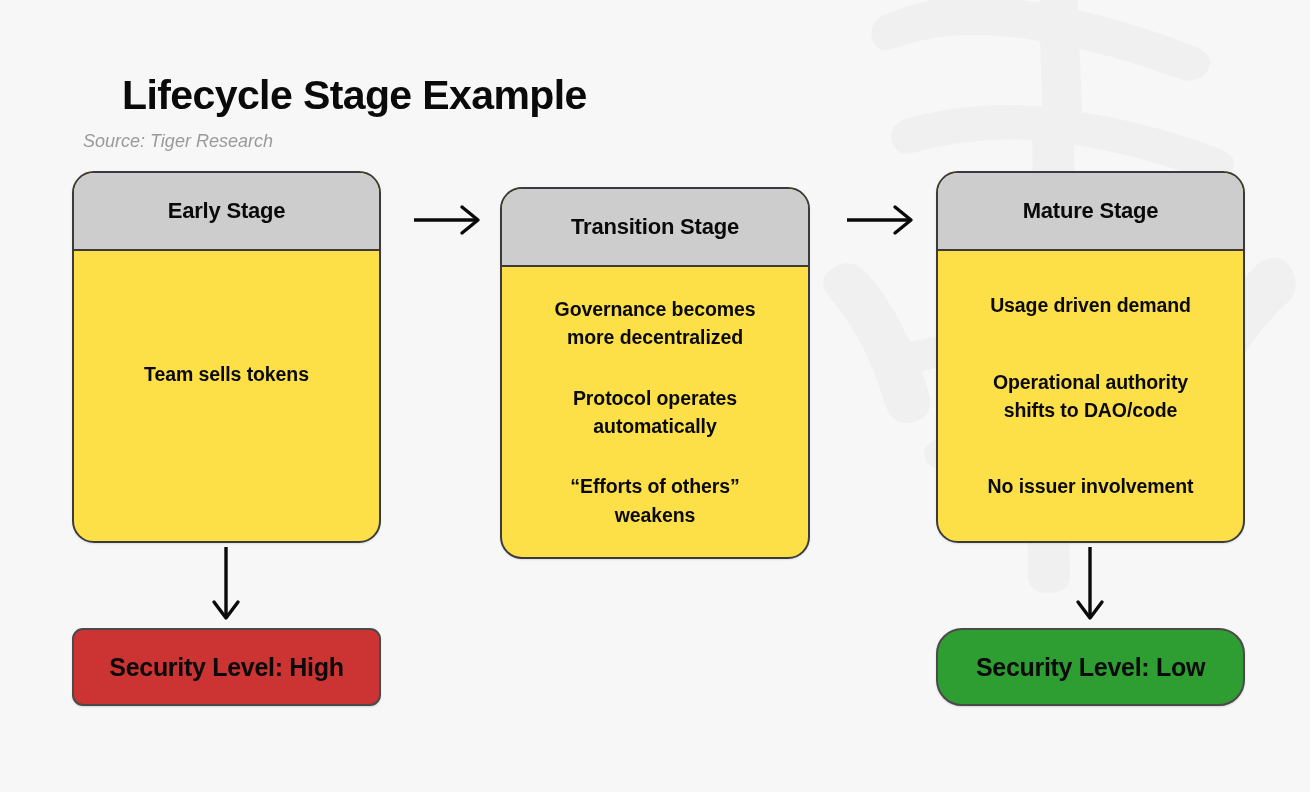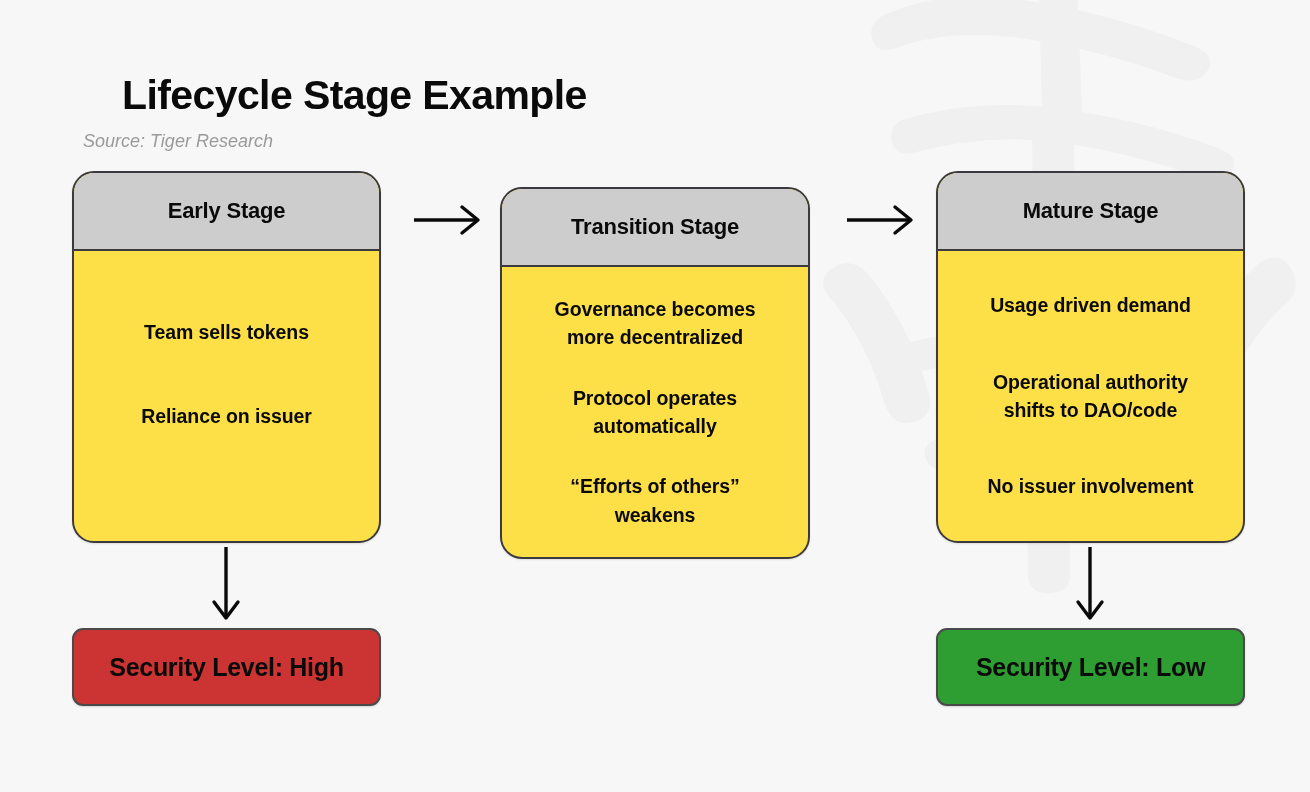--- a/index.html
+++ b/index.html
@@ -158,21 +158,20 @@
 
 <div id="canvas">
 
   <div id="page-title">Lifecycle Stage Example</div>
   <div id="source-line">Source: Tiger Research</div>
 
   <div class="stage-card" id="card-early">
     <div class="stage-header">Early Stage</div>
     <div class="stage-body">
       <div class="stage-item">Team sells tokens</div>
-      <div class="stage-item">Reliance on issuer</div>
     </div>
   </div>
 
   <svg class="h-arrow" style="left:412px; top:202px;" width="76" height="36" viewBox="0 0 76 36" aria-hidden="true">
     <line x1="2" y1="18" x2="64" y2="18" stroke="#0a0a0a" stroke-width="3.4"></line>
     <polyline points="50,5 66,18 50,31" fill="none" stroke="#0a0a0a" stroke-width="3.4" stroke-linecap="round" stroke-linejoin="round"></polyline>
   </svg>
 
   <div class="stage-card" id="card-transition">
     <div class="stage-header">Transition Stage</div>
@@ -204,17 +203,17 @@
 
   <svg class="v-arrow" style="left:1073px; top:546px;" width="36" height="82" viewBox="0 0 36 82" aria-hidden="true">
     <line x1="17" y1="1" x2="17" y2="70" stroke="#0a0a0a" stroke-width="3.4"></line>
     <polyline points="5,56 17,72 29,56" fill="none" stroke="#0a0a0a" stroke-width="3.4" stroke-linecap="round" stroke-linejoin="round"></polyline>
   </svg>
 
   <div class="badge" id="badge-high" style="background:#cc3333;">
     <span>Security Level: High</span>
   </div>
 
-  <div class="badge" id="badge-low" style="background:#2e9e32;">
+  <div class="badge" id="badge-low" style="background:#2e9e32;border-radius:26px;">
     <span>Security Level: Low</span>
   </div>
 
 </div>
 
 </body></html>

